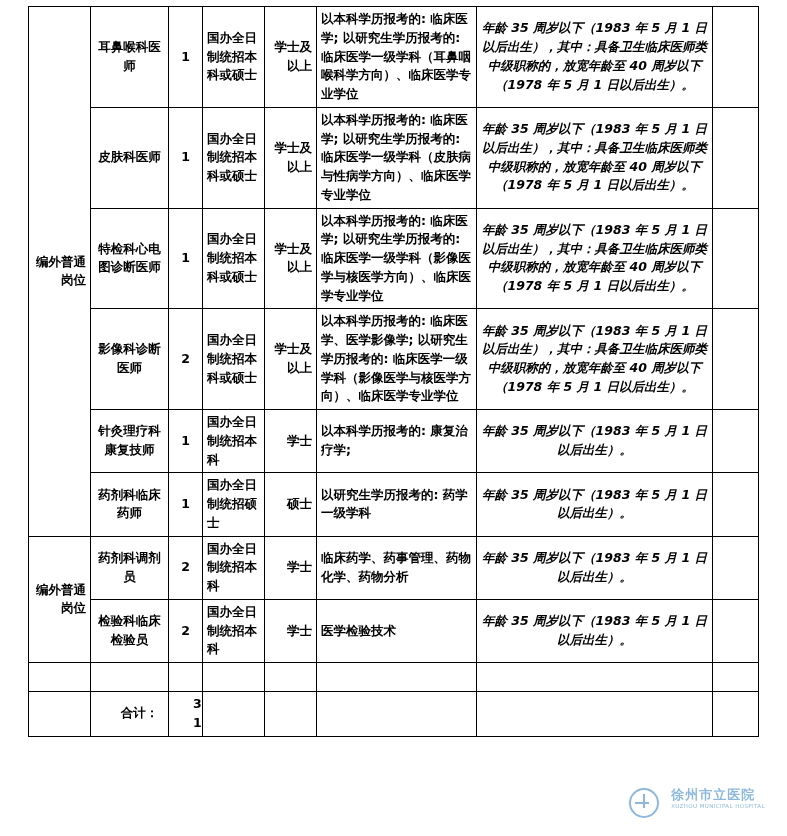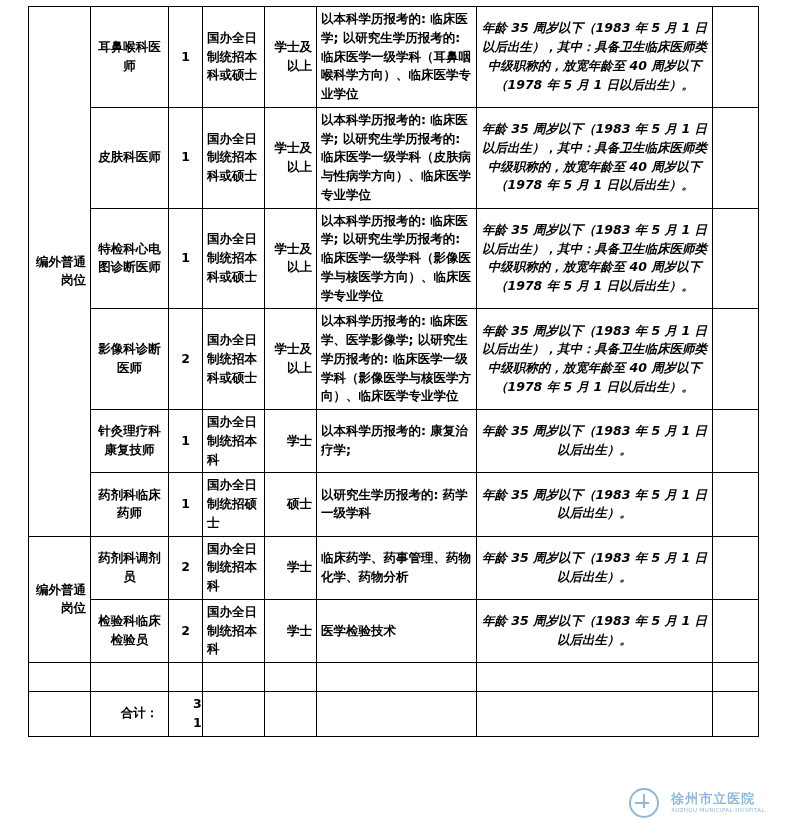--- a/index.html
+++ b/index.html
@@ -87,21 +87,21 @@
     font-size: 15px;
     font-weight: bold;
   }
   .total-empty { }
 
   .watermark {
     position: absolute;
     right: 22px;
     bottom: 18px;
     display: flex;
-    align-items: center;
+    align-items: flex-start;
     gap: 12px;
     opacity: 0.55;
   }
   .wm-logo {
     width: 26px;
     height: 26px;
     border: 2px solid #2f7fc1;
     border-radius: 50%;
     position: relative;
   }

